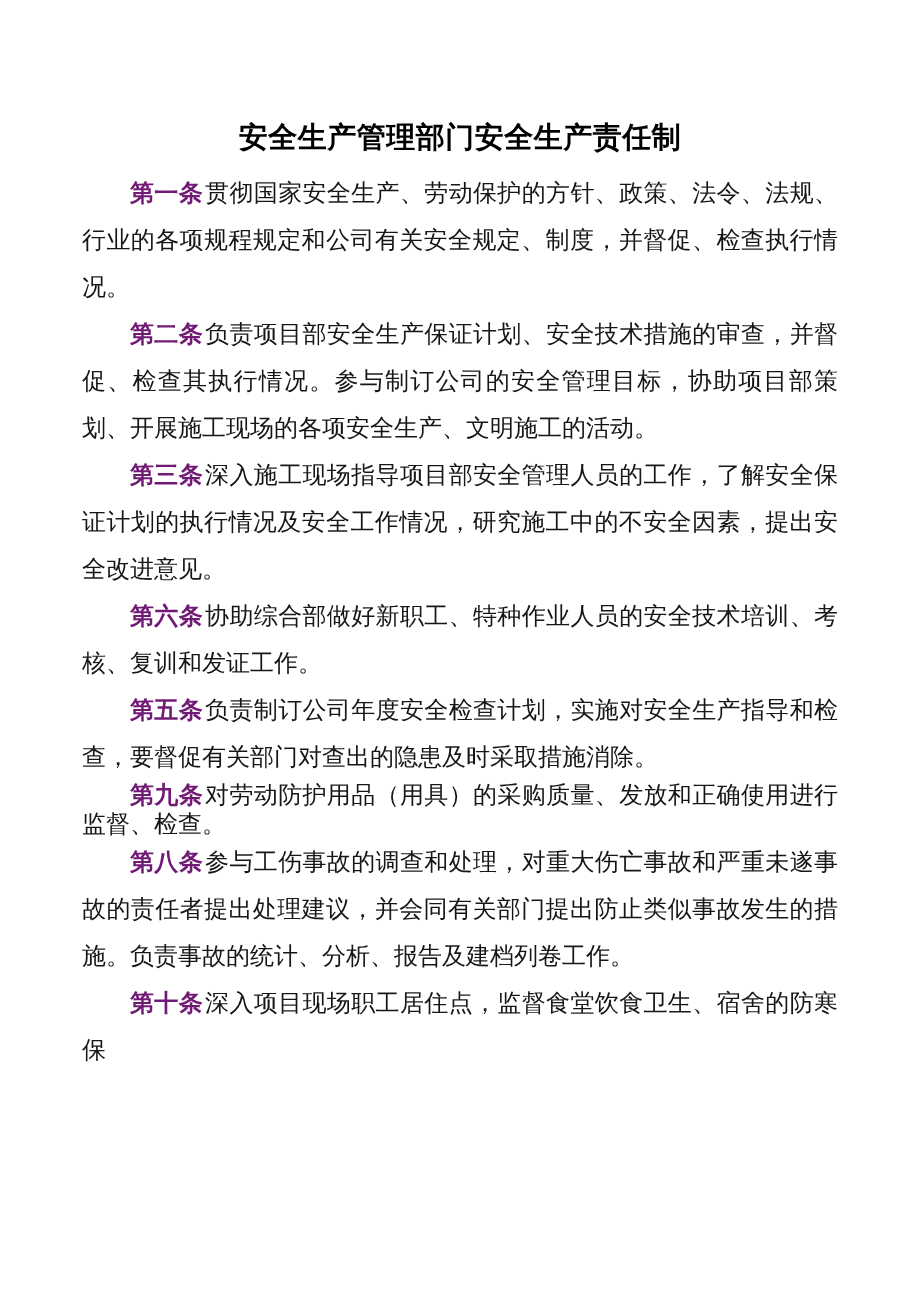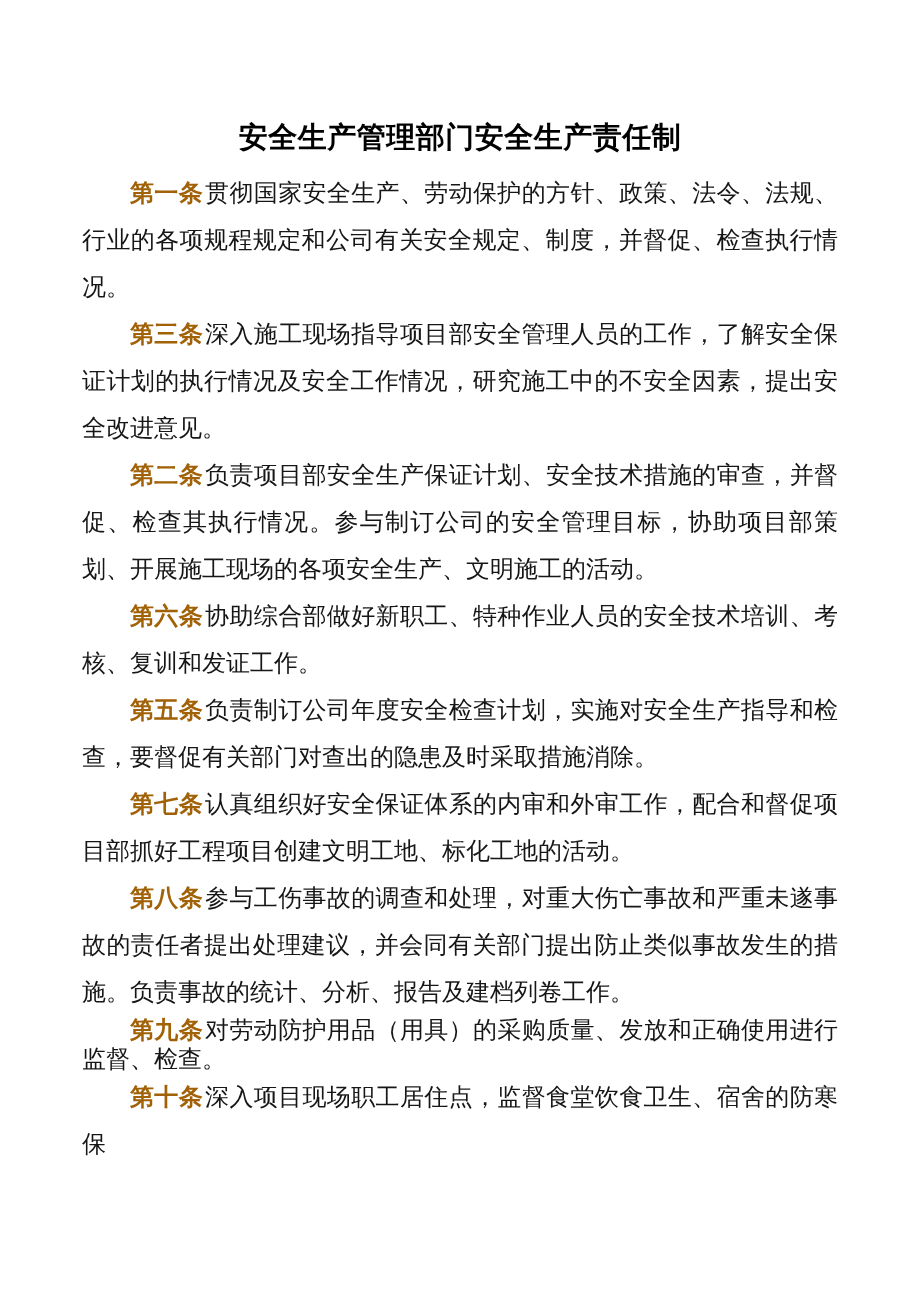--- a/index.html
+++ b/index.html
@@ -40,43 +40,42 @@
     word-break: break-all;
   }
   .para.first {
     margin-top: 12px;
   }
   .para.tight {
     line-height: 29px;
   }
   .article-label {
     font-weight: 700;
-    color: #a16207;
+    color: #701a75;
     margin-right: 2px;
   }
 </style>
 </head>
 <body>
 
 <div class="page">
 
   <h1 class="doc-title">安全生产管理部门安全生产责任制</h1>
 
   <p class="para first"><span class="article-label">第一条</span><span>贯彻国家安全生产、劳动保护的方针、政策、法令、法规、行业的各项规程规定和公司有关安全规定、制度，并督促、检查执行情况。</span></p>
 
+  <p class="para"><span class="article-label">第二条</span><span>负责项目部安全生产保证计划、安全技术措施的审查，并督促、检查其执行情况。参与制订公司的安全管理目标，协助项目部策划、开展施工现场的各项安全生产、文明施工的活动。</span></p>
+
   <p class="para"><span class="article-label">第三条</span><span>深入施工现场指导项目部安全管理人员的工作，了解安全保证计划的执行情况及安全工作情况，研究施工中的不安全因素，提出安全改进意见。</span></p>
-
-  <p class="para"><span class="article-label">第二条</span><span>负责项目部安全生产保证计划、安全技术措施的审查，并督促、检查其执行情况。参与制订公司的安全管理目标，协助项目部策划、开展施工现场的各项安全生产、文明施工的活动。</span></p>
 
 
   <p class="para"><span class="article-label">第六条</span><span>协助综合部做好新职工、特种作业人员的安全技术培训、考核、复训和发证工作。</span></p>
 
   <p class="para"><span class="article-label">第五条</span><span>负责制订公司年度安全检查计划，实施对安全生产指导和检查，要督促有关部门对查出的隐患及时采取措施消除。</span></p>
 
-  <p class="para"><span class="article-label">第七条</span><span>认真组织好安全保证体系的内审和外审工作，配合和督促项目部抓好工程项目创建文明工地、标化工地的活动。</span></p>
+
+  <p class="para tight"><span class="article-label">第九条</span><span>对劳动防护用品（用具）的采购质量、发放和正确使用进行监督、检查。</span></p>
 
   <p class="para"><span class="article-label">第八条</span><span>参与工伤事故的调查和处理，对重大伤亡事故和严重未遂事故的责任者提出处理建议，并会同有关部门提出防止类似事故发生的措施。负责事故的统计、分析、报告及建档列卷工作。</span></p>
-
-  <p class="para tight"><span class="article-label">第九条</span><span>对劳动防护用品（用具）的采购质量、发放和正确使用进行监督、检查。</span></p>
 
   <p class="para"><span class="article-label">第十条</span><span>深入项目现场职工居住点，监督食堂饮食卫生、宿舍的防寒保</span></p>
 
 </div>
 
 </body></html>

